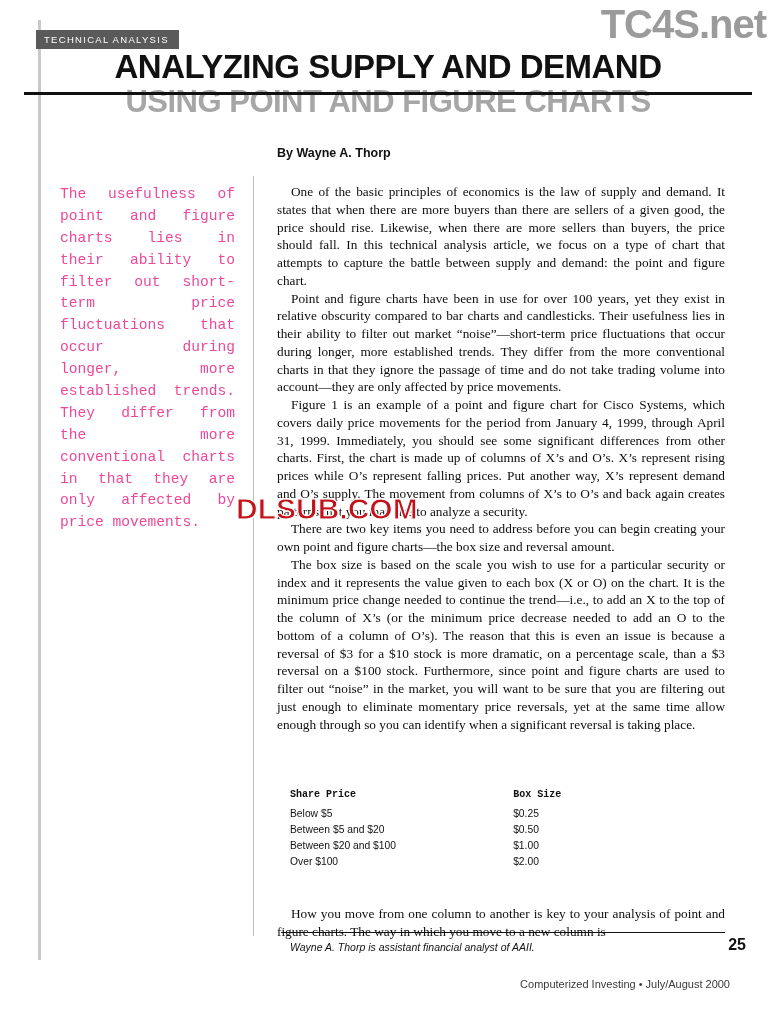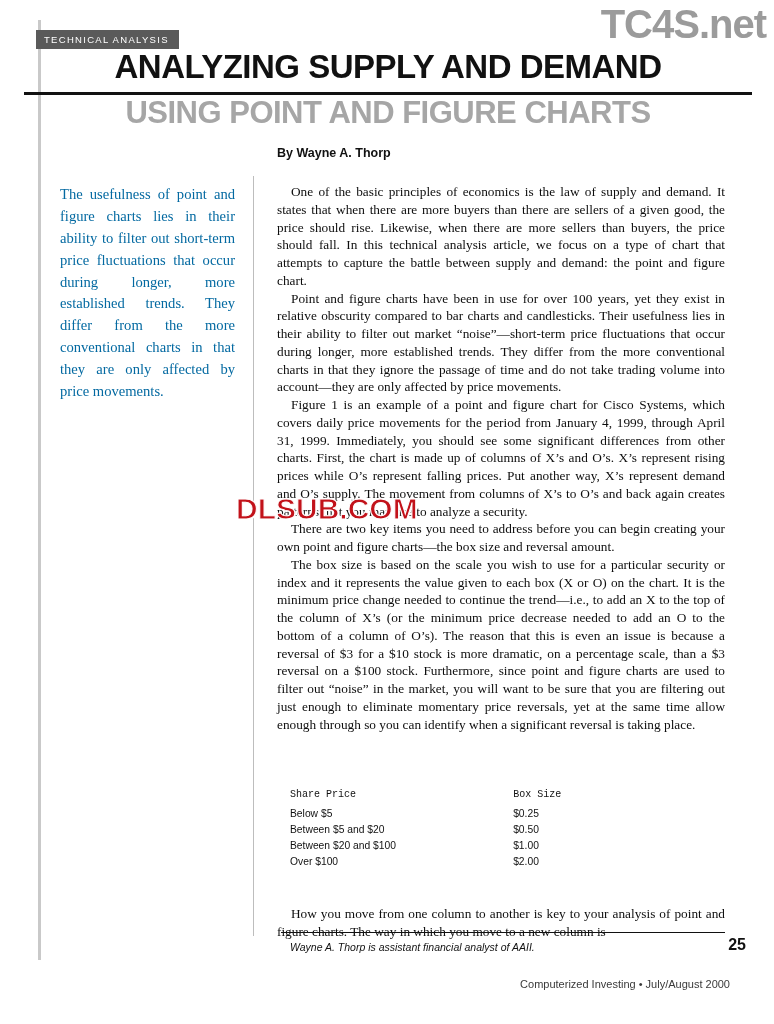--- a/index.html
+++ b/index.html
@@ -46,21 +46,21 @@
     line-height:1.06;
   }
   .headline2 {
     font-family:"Liberation Sans", sans-serif;
     font-weight:bold;
     font-size:31px;
     letter-spacing:-0.5px;
     color:#a6a6a6;
     text-align:center;
     line-height:1.06;
-    margin-top:12px;
+    margin-top:1px;
   }
   .rule-thick {
     position:absolute; left:24px; top:92px; width:728px; height:3px;
     background:#111;
   }
 
   
   .vrule-outer {
     position:absolute; left:38px; top:20px; width:3px; height:940px;
     background:#c9c9c9;
@@ -75,24 +75,24 @@
     position:absolute; left:277px; top:146px;
     font-family:"Liberation Sans", sans-serif;
     font-weight:bold;
     font-size:12.5px;
     color:#111;
   }
 
   
   .deck {
     position:absolute; left:60px; top:184px; width:175px;
-    font-family:Liberation Serif, serif;
+    font-family:Liberation Mono, monospace;
     font-size:14.6px;
     line-height:1.5;
-    color:#0369a1;
+    color:#ec4899;
     text-align:justify;
   }
 
   
   .body-col {
     position:absolute; left:277px; top:183px; width:448px;
     font-size:13.3px;
     line-height:1.335;
     color:#0d0d0d;
     text-align:justify;
@@ -103,21 +103,21 @@
   
   .table-block {
     position:absolute; left:290px; top:789px; width:300px;
     font-family:"Liberation Sans", sans-serif;
     font-size:10.5px;
     color:#111;
   }
   .table-block table { border-collapse:collapse; width:100%; }
   .table-block th {
     font-family:"Liberation Mono", monospace;
-    font-weight:normal;
+    font-weight:bold;
     font-size:10px;
     text-align:left;
     padding:0 0 5px 0;
   }
   .table-block th.c2, .table-block td.c2 { padding-left:96px; }
   .table-block td {
     font-size:10.3px;
     padding:2.5px 0;
     white-space:nowrap;
   }

